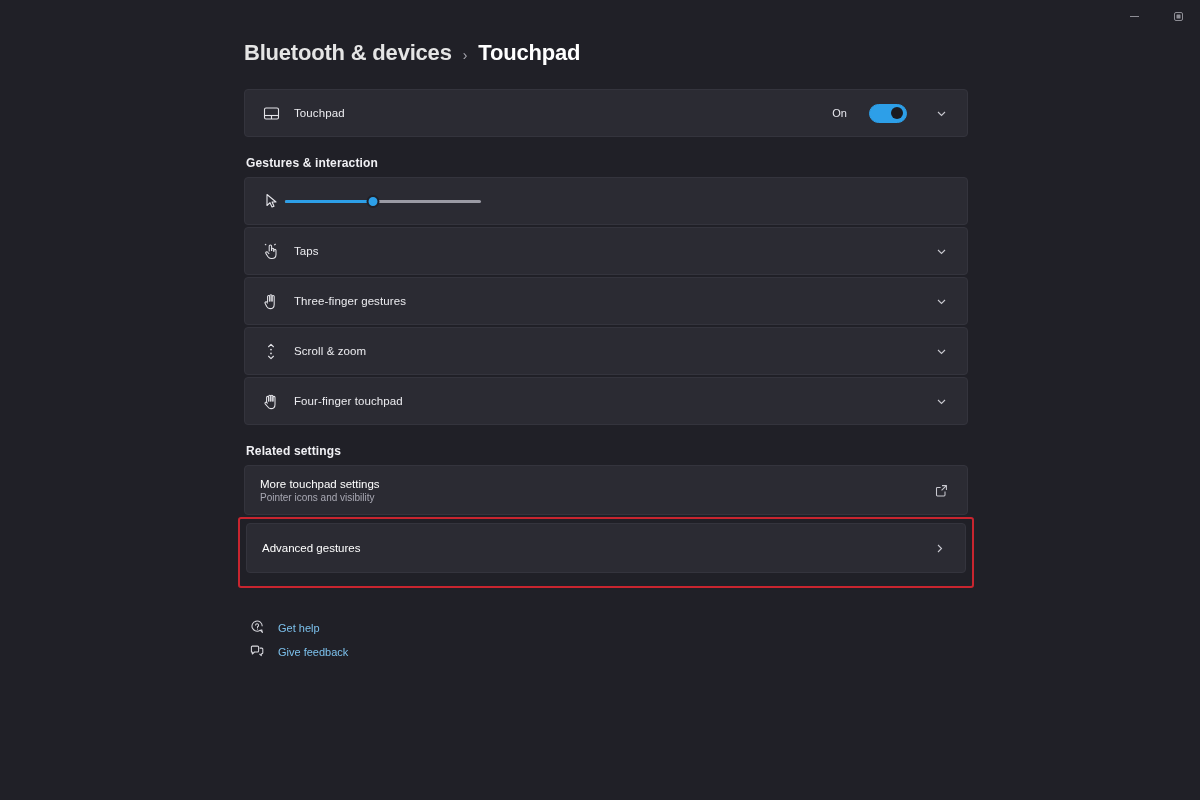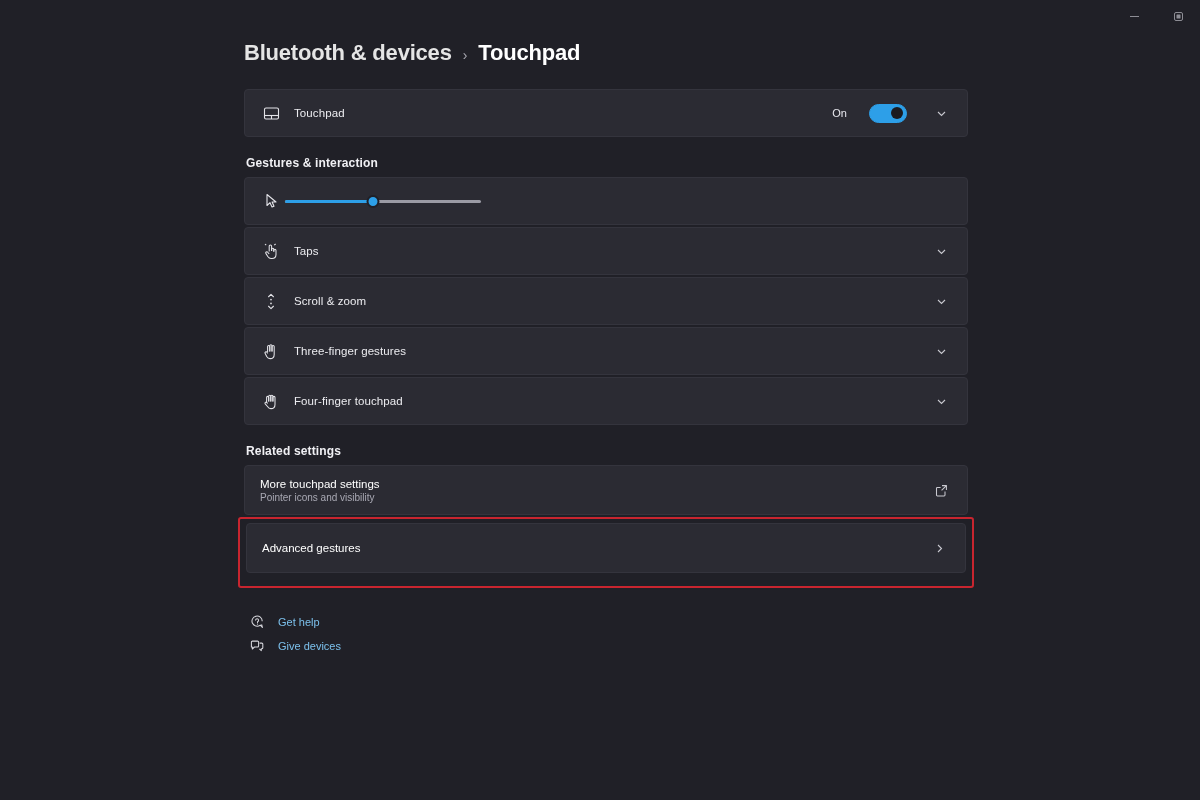--- a/index.html
+++ b/index.html
@@ -186,21 +186,21 @@
     border-radius: 3px;
     margin: 2px -6px 0 -6px;
     padding: 4px 6px 5px 6px;
   }
   .highlight-box .card { margin-bottom: 8px; }
 
   
   .links { margin-top: 22px; }
   .link-row {
     display: flex;
-    align-items: center;
+    align-items: flex-end;
     height: 24px;
     gap: 13px;
     padding-left: 4px;
   }
   .link-icon {
     width: 17px;
     display: flex;
     align-items: center;
     justify-content: center;
     color: #d7d7dd;
@@ -285,44 +285,44 @@
     <span class="card-label">Taps</span>
     <span class="chevron">
       <svg width="11" height="11" viewBox="0 0 11 11" fill="none" stroke="currentColor" stroke-width="1.1">
           <polyline points="2,4 5.5,7.5 9,4"></polyline>
         </svg>
     </span>
   </div>
 
   <div class="card tall">
     <span class="card-icon">
+      <svg width="16" height="17" viewBox="0 0 16 17" fill="none" stroke="currentColor" stroke-width="1.05" stroke-linejoin="round">
+        <path d="M4.6 9 V3.6 a1.1 1.1 0 0 1 2.2 0 V8.4"></path>
+        <path d="M6.8 8.4 V2.8 a1.1 1.1 0 0 1 2.2 0 V8.4"></path>
+        <path d="M9 8.4 V3.6 a1.1 1.1 0 0 1 2.2 0 V11.4 c0 2.5-1.7 4.2-4.1 4.2 -1.7 0-2.6-.8-3.4-2.1 L2.2 10.6 a1.1 1.1 0 0 1 1.8-1.3 l.8 1"></path>
+      </svg>
+    </span>
+    <span class="card-label">Three-finger gestures</span>
+    <span class="chevron">
+      <svg width="11" height="11" viewBox="0 0 11 11" fill="none" stroke="currentColor" stroke-width="1.1">
+          <polyline points="2,4 5.5,7.5 9,4"></polyline>
+        </svg>
+    </span>
+  </div>
+
+  <div class="card tall">
+    <span class="card-icon">
       <svg width="14" height="17" viewBox="0 0 14 17" fill="none" stroke="currentColor" stroke-width="1.1" stroke-linejoin="round">
         <polyline points="4.3,4 7,1.4 9.7,4"></polyline>
         <polyline points="4.3,13 7,15.6 9.7,13"></polyline>
         <circle cx="7" cy="6.6" r="0.85" fill="currentColor" stroke="none"></circle>
         <circle cx="7" cy="10.4" r="0.85" fill="currentColor" stroke="none"></circle>
       </svg>
     </span>
     <span class="card-label">Scroll &amp; zoom</span>
-    <span class="chevron">
-      <svg width="11" height="11" viewBox="0 0 11 11" fill="none" stroke="currentColor" stroke-width="1.1">
-          <polyline points="2,4 5.5,7.5 9,4"></polyline>
-        </svg>
-    </span>
-  </div>
-
-  <div class="card tall">
-    <span class="card-icon">
-      <svg width="16" height="17" viewBox="0 0 16 17" fill="none" stroke="currentColor" stroke-width="1.05" stroke-linejoin="round">
-        <path d="M4.6 9 V3.6 a1.1 1.1 0 0 1 2.2 0 V8.4"></path>
-        <path d="M6.8 8.4 V2.8 a1.1 1.1 0 0 1 2.2 0 V8.4"></path>
-        <path d="M9 8.4 V3.6 a1.1 1.1 0 0 1 2.2 0 V11.4 c0 2.5-1.7 4.2-4.1 4.2 -1.7 0-2.6-.8-3.4-2.1 L2.2 10.6 a1.1 1.1 0 0 1 1.8-1.3 l.8 1"></path>
-      </svg>
-    </span>
-    <span class="card-label">Three-finger gestures</span>
     <span class="chevron">
       <svg width="11" height="11" viewBox="0 0 11 11" fill="none" stroke="currentColor" stroke-width="1.1">
           <polyline points="2,4 5.5,7.5 9,4"></polyline>
         </svg>
     </span>
   </div>
 
   <div class="card tall">
     <span class="card-icon">
       <svg width="16" height="17" viewBox="0 0 16 17" fill="none" stroke="currentColor" stroke-width="1.05" stroke-linejoin="round">
@@ -380,17 +380,17 @@
       </span>
       <span class="link-text">Get help</span>
     </div>
     <div class="link-row">
       <span class="link-icon">
         <svg width="14" height="14" viewBox="0 0 14 14" fill="none" stroke="currentColor" stroke-width="1.05" stroke-linejoin="round">
           <path d="M1.4 3.1 a1 1 0 0 1 1-1 H7.6 a1 1 0 0 1 1 1 V7 a1 1 0 0 1-1 1 H4.5 L2.3 10 V8 h-.9 V3.1 Z"></path>
           <path d="M9.6 4.1 h2.2 a1 1 0 0 1 1 1 V8.8 a1 1 0 0 1-1 1 h-.5 v1.8 L9.4 9.8"></path>
         </svg>
       </span>
-      <span class="link-text">Give devices</span>
+      <span class="link-text">Give feedback</span>
     </div>
   </div>
 
 </div>
 
 </body></html>

